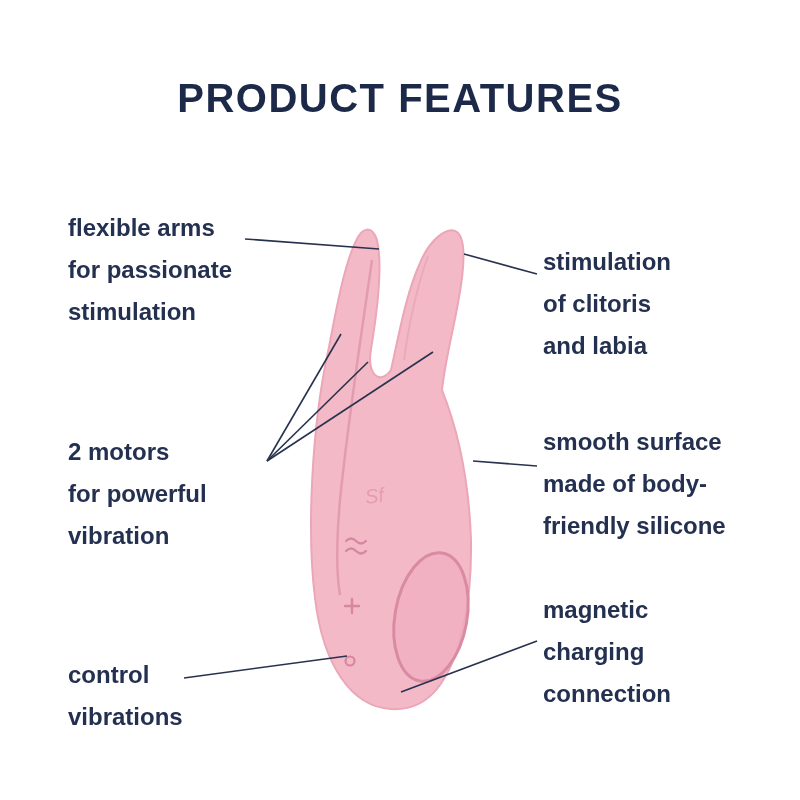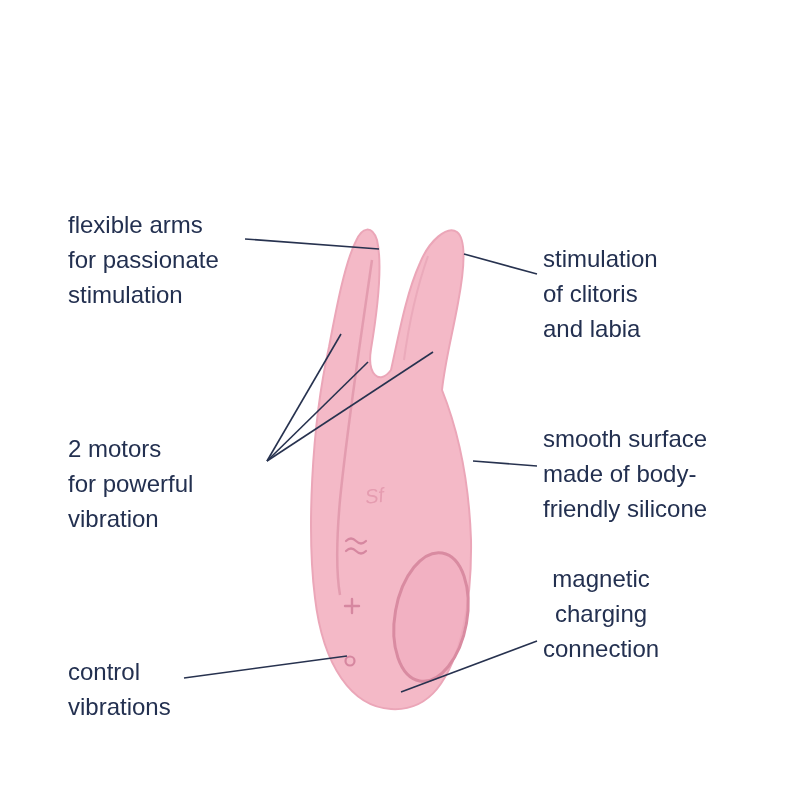--- a/index.html
+++ b/index.html
@@ -16,38 +16,39 @@
     top:76px; left:0; width:100%;
     text-align:center;
     font-size:40px;
     font-weight:800;
     letter-spacing:1.5px;
     color:#1d2949;
   }
   .label {
     position:absolute;
     font-size:24px;
-    line-height:35px;
+    line-height:42px;
     color:#233050;
-    font-weight:400;
+    font-weight:700;
     white-space:pre-line;
   }
   .label-flexible-arms { left:68px;  top:207px; }
   .label-stimulation   { left:543px; top:241px; }
   .label-motors        { left:68px;  top:431px; }
   .label-smooth        { left:543px; top:421px; }
   .label-control       { left:68px;  top:654px; }
-  .label-magnetic      { left:543px; top:561px;text-align:center; }
+  .label-magnetic      { left:543px; top:589px; }
   svg.diagram { position:absolute; inset:0; }
 </style>
 </head>
 <body>
 
 <div class="canvas">
 
+  <div class="title">PRODUCT FEATURES</div>
 
   <svg class="diagram" width="800" height="800" viewBox="0 0 800 800">
 
     <g>
       <path d="M 391 709
            C 352 707 323 666 315 598
            C 307 534 311 428 329 347
            C 336 310 345 262 356 241
            C 362 227 372 225 377 240
            C 383 266 378 307 371 349

